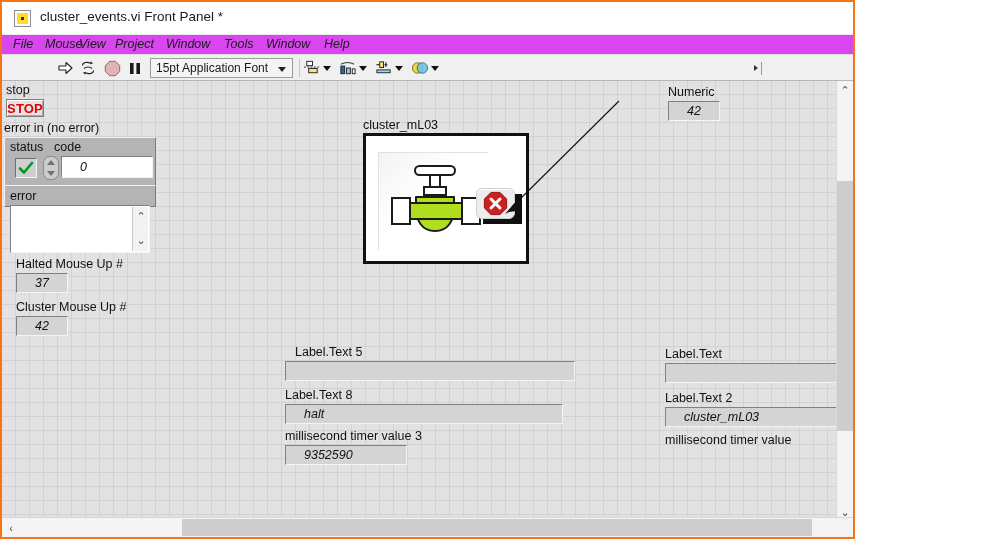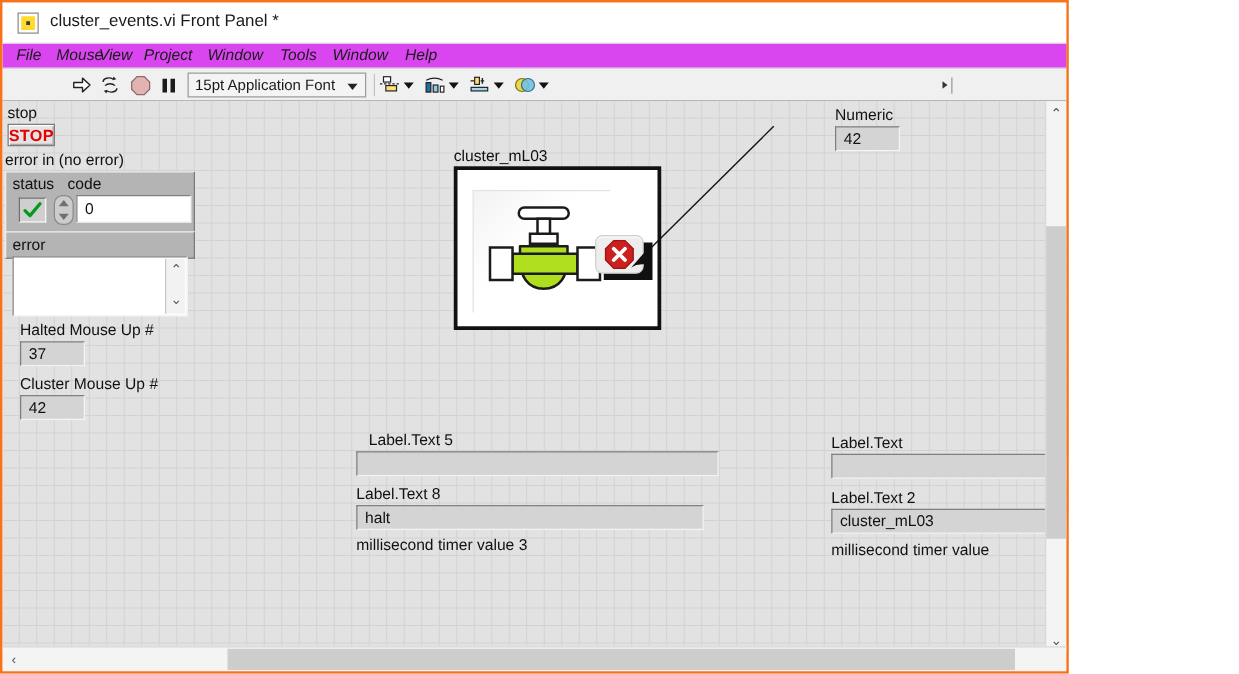--- a/index.html
+++ b/index.html
@@ -244,21 +244,21 @@
     border-right: 1px solid #f4f4f4;
     border-bottom: 1px solid #f4f4f4;
     box-sizing: border-box;
     font-size: 12.5px;
     color: #111;
     overflow: hidden;
     white-space: nowrap;
   }
   .lv-field .val {
     position: absolute;
-    left: 6px; top: 2px;
+    left: 18px; top: 2px; font-style: italic;
   }
   .lv-white {
     background: #ffffff;
   }
 
   
   .stop-btn {
     position: absolute;
     background: #e4e4e4;
     border: 1px solid #7d7d7d;
@@ -659,20 +659,23 @@
     <div class="lv-field" style="left:283px; top:280px; width:290px; height:20px">
       <div class="val"></div>
     </div>
 
     <div class="ctl-label" style="left:283px; top:307px">Label.Text 8</div>
     <div class="lv-field" style="left:283px; top:323px; width:278px; height:20px">
       <div class="val">halt</div>
     </div>
 
     <div class="ctl-label" style="left:283px; top:348px">millisecond timer value 3</div>
+    <div class="lv-field" style="left:283px; top:364px; width:122px; height:20px">
+      <div class="val">9352590</div>
+    </div>
 
     <div class="ctl-label" style="left:663px; top:266px">Label.Text</div>
     <div class="lv-field" style="left:663px; top:282px; width:290px; height:20px">
       <div class="val"></div>
     </div>
 
     <div class="ctl-label" style="left:663px; top:310px">Label.Text 2</div>
     <div class="lv-field" style="left:663px; top:326px; width:278px; height:20px">
       <div class="val">cluster_mL03</div>
     </div>

